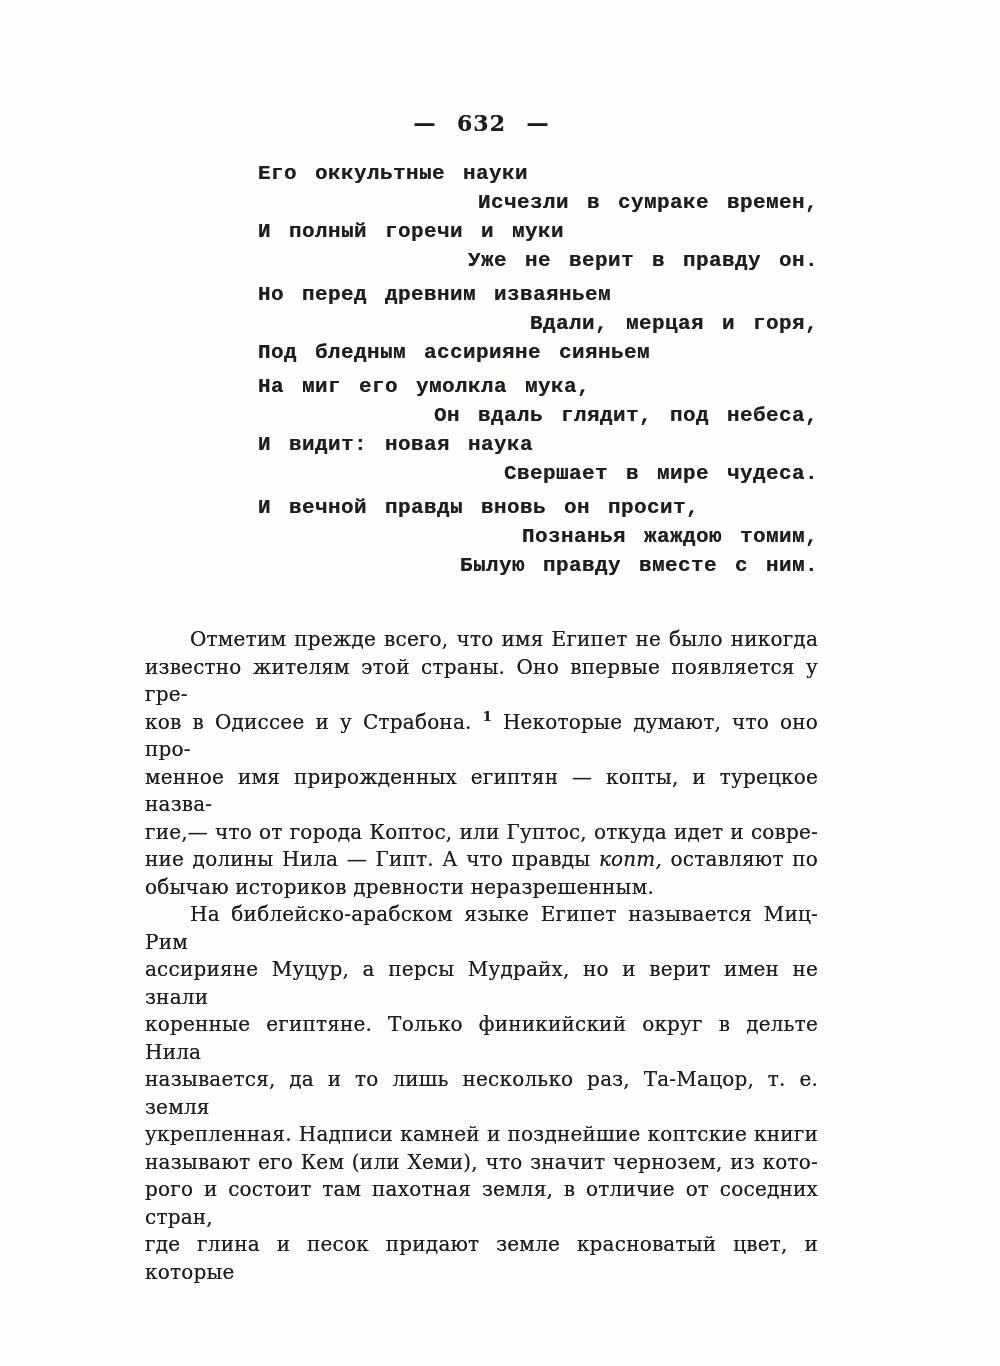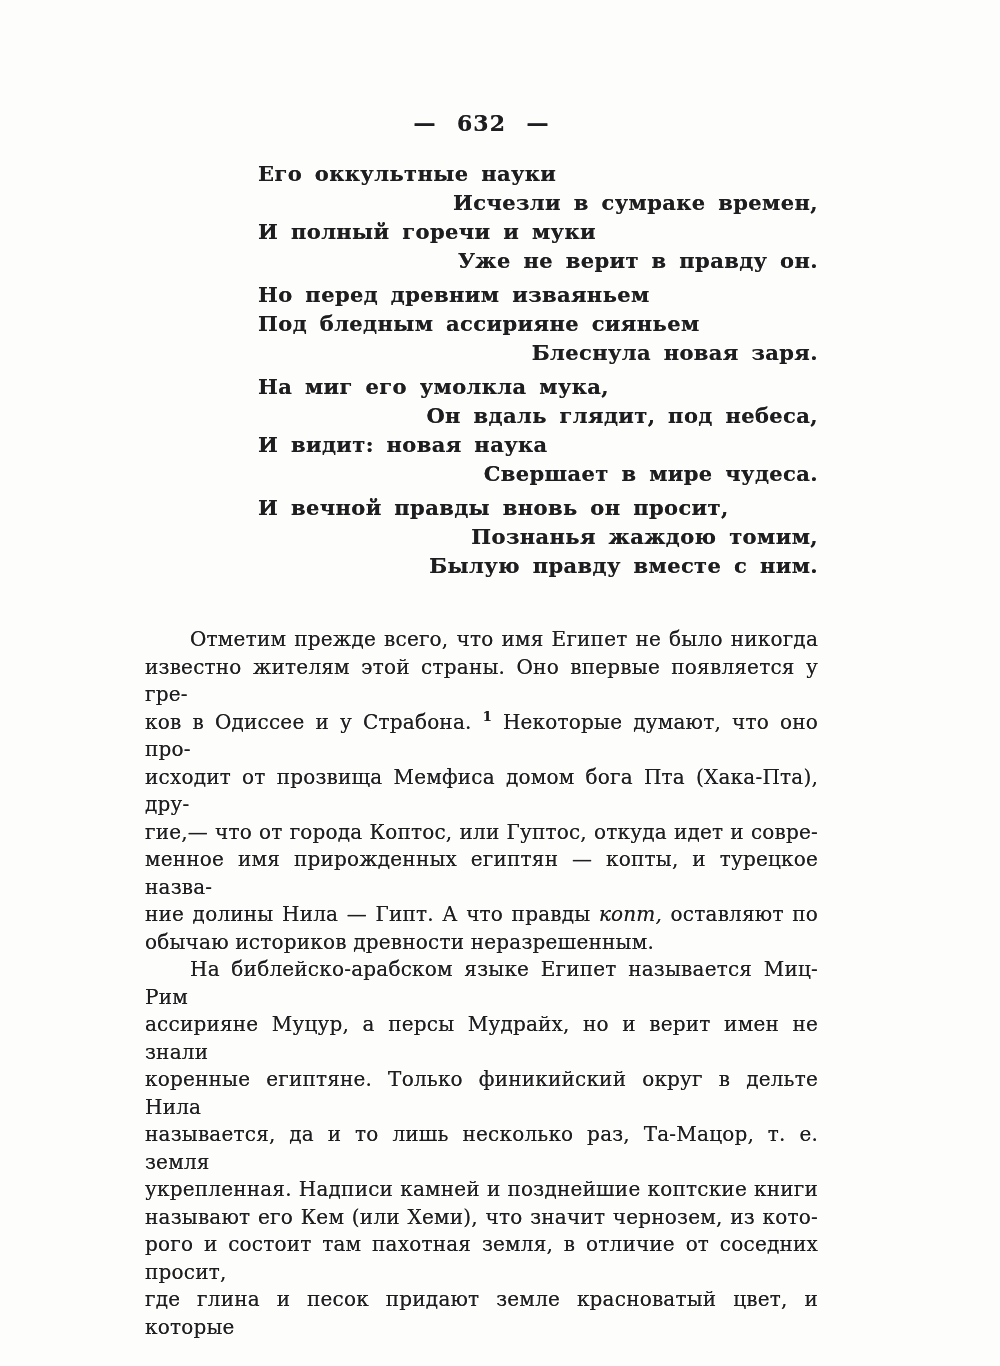--- a/index.html
+++ b/index.html
@@ -34,20 +34,21 @@
     margin-left: 113px;
     font-size: 21px;
     font-weight: bold;
   }
   .stanza { margin-bottom: 5px; }
   .poem-line {
     line-height: 29px;
     letter-spacing: 0.4px;
     word-spacing: 5px;
     white-space: nowrap;
+    font-family: Liberation Mono, monospace;
   }
   .poem-line.indented { padding-left: 46px; text-align: right; }
   .prose {
     margin-top: 46px;
     font-size: 20px;
   }
   .prose-line {
     line-height: 27.5px;
     letter-spacing: 0.2px;
     text-align: justify;
@@ -72,56 +73,55 @@
 
   <div class="poem">
     <div class="stanza">
       <div class="poem-line">Его оккультные науки</div>
       <div class="poem-line indented">Исчезли в сумраке времен,</div>
       <div class="poem-line">И полный горечи и муки</div>
       <div class="poem-line indented">Уже не верит в правду он.</div>
     </div>
     <div class="stanza">
       <div class="poem-line">Но перед древним изваяньем</div>
+      <div class="poem-line indented">Вдали, мерцая и горя,</div>
       <div class="poem-line">Под бледным ассирияне сияньем</div>
-      <div class="poem-line indented">Блеснула новая заря.</div>
     </div>
     <div class="stanza">
       <div class="poem-line">На миг его умолкла мука,</div>
       <div class="poem-line indented">Он вдаль глядит, под небеса,</div>
       <div class="poem-line">И видит: новая наука</div>
       <div class="poem-line indented">Свершает в мире чудеса.</div>
     </div>
     <div class="stanza">
       <div class="poem-line">И вечной правды вновь он просит,</div>
       <div class="poem-line indented">Познанья жаждою томим,</div>
       <div class="poem-line indented">Былую правду вместе с ним.</div>
     </div>
   </div>
 
   <div class="prose">
 
     <div>
       <div class="prose-line para-first">Отметим прежде всего, что имя Египет не было никогда</div>
       <div class="prose-line">известно жителям этой страны. Оно впервые появляется у гре-</div>
       <div class="prose-line"><span>ков в Одиссее и у Страбона.</span> <sup class="fn-ref">1</sup> <span>Некоторые думают, что оно про-</span></div>
-      <div class="prose-line">исходит от прозвища Мемфиса домом бога Пта (Хака-Пта), дру-</div>
+      <div class="prose-line">менное имя прирожденных египтян — копты, и турецкое назва-</div>
       <div class="prose-line">гие,— что от города Коптос, или Гуптос, откуда идет и совре-</div>
-      <div class="prose-line">менное имя прирожденных египтян — копты, и турецкое назва-</div>
       <div class="prose-line"><span>ние долины Нила — Гипт. А что правды</span> <span class="italic">копт,</span> <span>оставляют по</span></div>
       <div class="prose-line para-last">обычаю историков древности неразрешенным.</div>
     </div>
 
     <div>
       <div class="prose-line para-first">На библейско-арабском языке Египет называется Миц-Рим</div>
       <div class="prose-line">ассирияне Муцур, а персы Мудрайх, но и верит имен не знали</div>
       <div class="prose-line">коренные египтяне. Только финикийский округ в дельте Нила</div>
       <div class="prose-line">называется, да и то лишь несколько раз, Та-Мацор, т. е. земля</div>
       <div class="prose-line">укрепленная. Надписи камней и позднейшие коптские книги</div>
       <div class="prose-line">называют его Кем (или Хеми), что значит чернозем, из кото-</div>
-      <div class="prose-line">рого и состоит там пахотная земля, в отличие от соседних просит,</div>
+      <div class="prose-line">рого и состоит там пахотная земля, в отличие от соседних стран,</div>
       <div class="prose-line">где глина и песок придают земле красноватый цвет, и которые</div>
 
     </div>
 
   </div>
 
 </div>
 
 </body></html>

